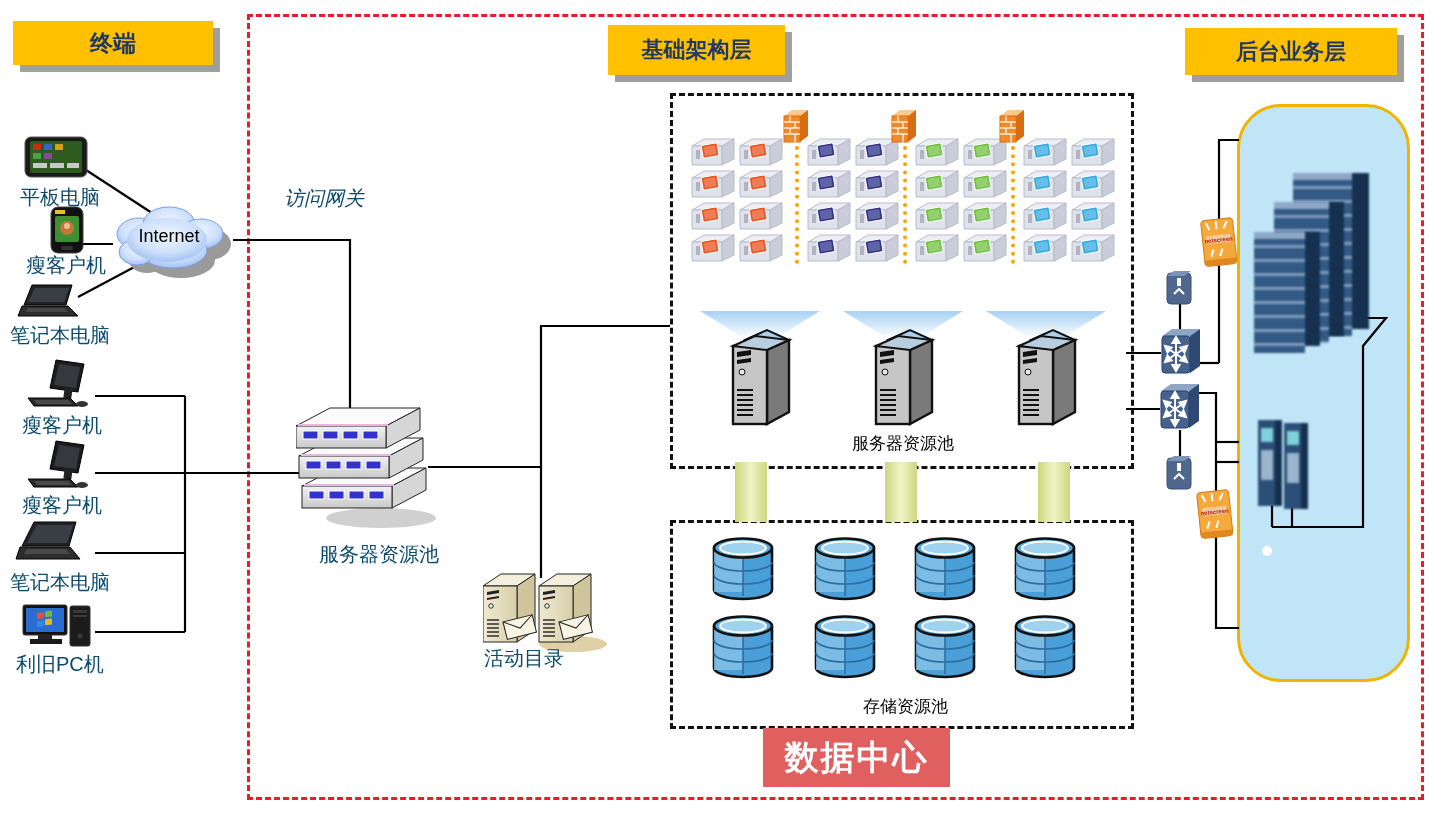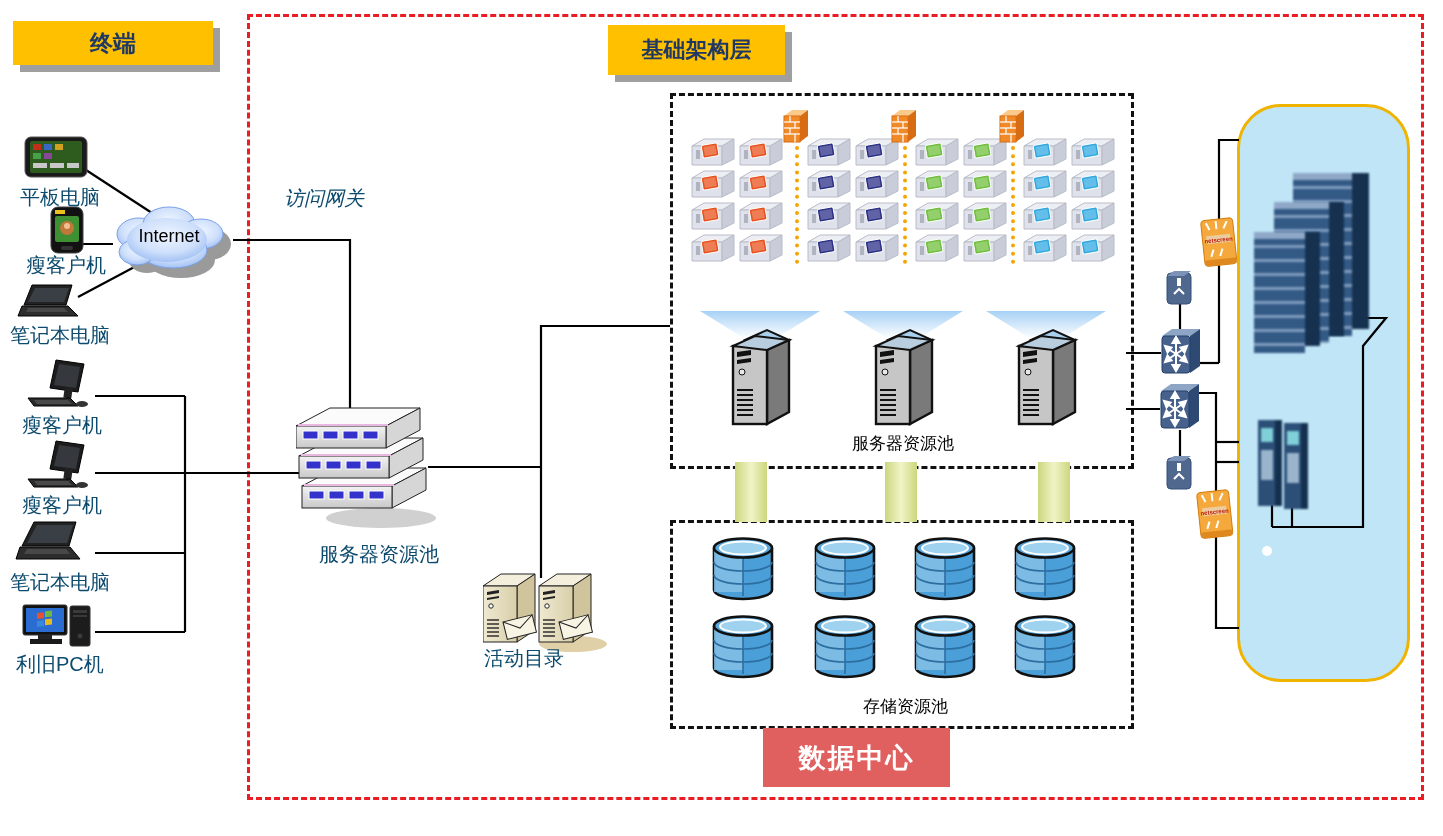--- a/index.html
+++ b/index.html
@@ -6,21 +6,21 @@
   #canvas{position:relative;width:1443px;height:836px;background:#fff;overflow:hidden;
           font-family:"Liberation Sans","DejaVu Sans",sans-serif;border-radius:28px;}
   
   .title-box{position:absolute;background:#FFC000;color:#1F3864;font-weight:bold;
              display:flex;align-items:center;justify-content:center;
              box-shadow:7px 7px 0 #9f9f9f;z-index:4;}
   
   #dc-border{position:absolute;left:247px;top:14px;width:1171px;height:780px;
              border:3px dashed #ea1c24;z-index:1;}
   #dc-label{position:absolute;left:763px;top:728px;width:187px;height:59px;background:#e05f5f;
-            color:#fff;font-weight:bold;font-size:27px;display:flex;align-items:center;
+            color:#fff;font-weight:bold;font-size:34px;display:flex;align-items:center;
             justify-content:center;z-index:6;letter-spacing:2px;}
   
   .pool-box{position:absolute;border:3px dashed #111;z-index:1;background:transparent;}
   .pool-label{position:absolute;font-size:17px;color:#000;z-index:3;white-space:nowrap;}
   
   .dev-label{position:absolute;font-size:20px;color:#0c4a6e;z-index:4;white-space:nowrap;}
   
   #lines{position:absolute;left:0;top:0;z-index:2;}
   .icon{position:absolute;z-index:3;}
   
@@ -59,20 +59,23 @@
 
 <div id="canvas">
 
   <div id="dc-border"></div>
 
   <div class="title-box" style="left:13px;top:21px;width:200px;height:44px;font-size:23px;">
     <span>终端</span>
   </div>
   <div class="title-box" style="left:608px;top:25px;width:177px;height:50px;font-size:22px;">
     <span>基础架构层</span>
+  </div>
+  <div class="title-box" style="left:1185px;top:28px;width:212px;height:47px;font-size:22px;">
+    <span>后台业务层</span>
   </div>
 
   <div id="dc-label">
     <span>数据中心</span>
   </div>
 
   <svg id="lines" width="1443" height="836">
     <g stroke="#000" stroke-width="2.2" fill="none">
       <polyline points="86,170 152,213"></polyline>
       <polyline points="73,244 113,244"></polyline>

